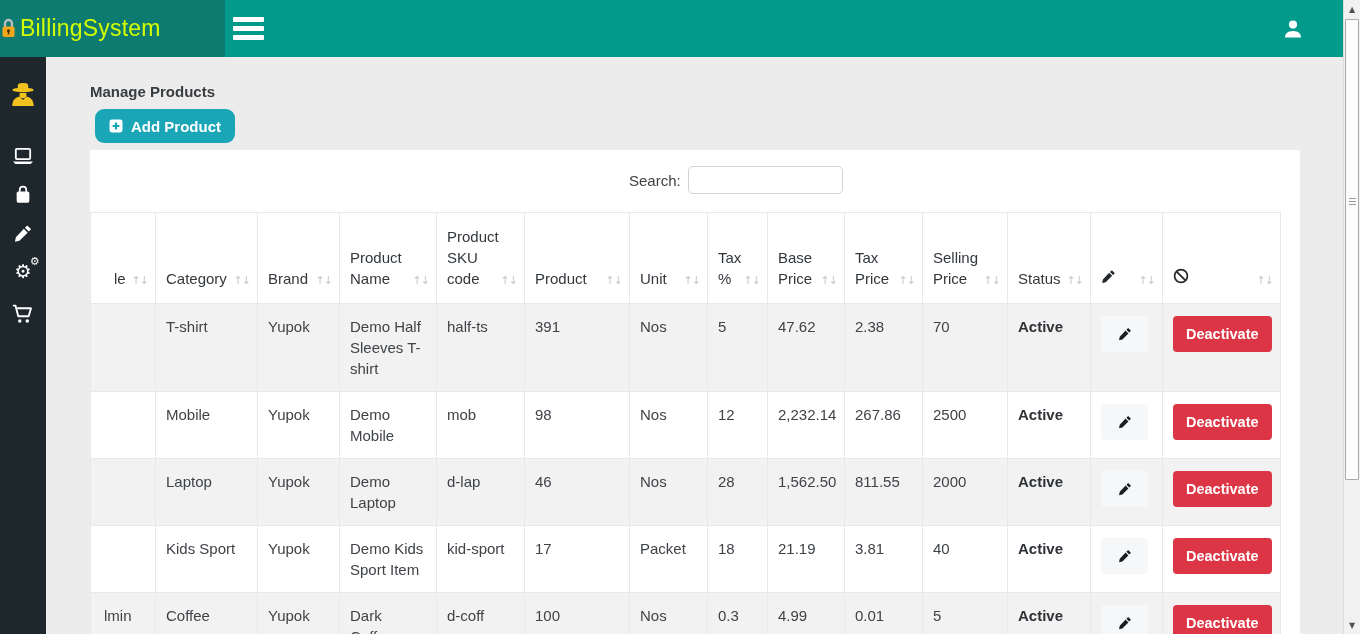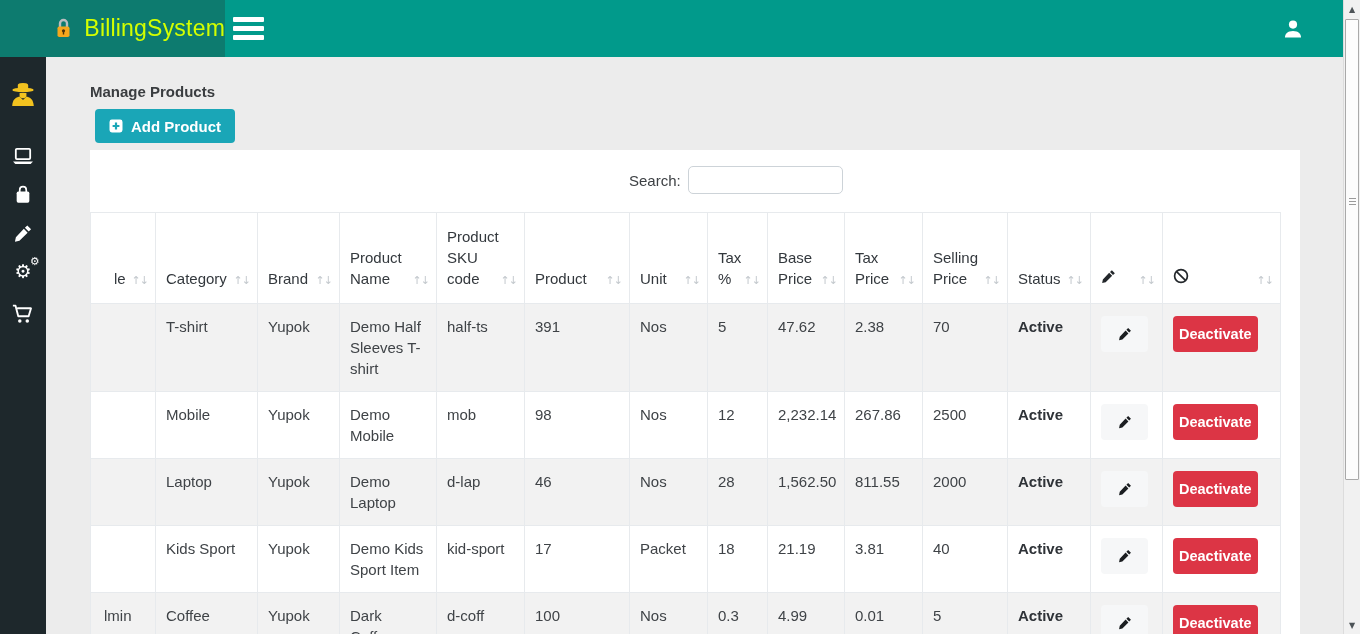--- a/index.html
+++ b/index.html
@@ -1,36 +1,36 @@
 <!DOCTYPE html>
 <html><head>
 <meta charset="utf-8">
 <style>
   * { margin:0; padding:0; box-sizing:border-box; }
   html,body { width:1360px; height:634px; overflow:hidden; }
   body { font-family:"Liberation Sans",sans-serif; background:#ececec; position:relative; }
 
   
   .topbar { position:absolute; top:0; left:0; width:1360px; height:57px; background:#019a8b; display:flex; align-items:center; }
-  .brand-box { width:225px; height:57px; background:#0d7b6f; display:flex; align-items:center; justify-content:flex-end; gap:12px; cursor:pointer; }
+  .brand-box { width:225px; height:57px; background:#0d7b6f; display:flex; align-items:center; justify-content:flex-start; gap:3px; cursor:pointer; }
   .brand-text { color:#d3ff00; font-size:23px; letter-spacing:0.2px; }
   .hamburger { margin-left:8px; width:46px; height:40px; display:flex; flex-direction:column; justify-content:center; gap:4px; background:transparent; border:none; cursor:pointer; }
   .hamburger span { display:block; width:31px; height:5px; background:#fff; border-radius:1px; }
   .user-btn { position:absolute; left:1274px; top:10px; width:38px; height:38px; background:transparent; border:none; display:flex; align-items:center; justify-content:center; cursor:pointer; }
 
   
   .sidebar { position:absolute; top:57px; left:0; width:46px; height:577px; background:#1e282c; }
   .side-icon { position:absolute; left:50%; transform:translateX(-50%); background:transparent; border:none; cursor:pointer; display:flex; align-items:center; justify-content:center; }
   .gears { font-family:"DejaVu Sans",sans-serif; color:#fff; font-size:19px; line-height:1; position:relative; }
   .gears .small-gear { position:absolute; top:-6px; right:-8px; font-size:11px; }
 
   
   .main { position:absolute; left:46px; top:57px; width:1297px; height:577px; }
   .page-title { margin:26px 0 0 44px; font-size:15px; font-weight:bold; color:#3a3d40; }
-  .add-btn { margin:9px 0 0 49px; background:#1aa6b7; color:#fff; border:none; border-radius:4px; height:34px; padding:0 14px; font-size:15px; font-weight:bold; font-family:"Liberation Sans",sans-serif; display:flex; align-items:center; gap:8px; cursor:pointer; }
+  .add-btn { margin:9px 0 0 49px; background:#1aa6b7; color:#fff; border:none; border-radius:9px; height:34px; padding:0 14px; font-size:15px; font-weight:bold; font-family:"Liberation Sans",sans-serif; display:flex; align-items:center; gap:8px; cursor:pointer; }
   .card { position:absolute; left:44px; top:93px; width:1210px; height:620px; background:#ffffff; }
 
   
   .search-row { position:absolute; top:16px; left:539px; display:flex; align-items:center; }
   .search-row label { font-size:15px; color:#3d4044; margin-right:7px; }
   .search-row input { width:155px; height:28px; border:1px solid #cdd3d8; border-radius:5px; padding:0 8px; font-size:14px; font-family:"Liberation Sans",sans-serif; color:#333; background:#fff; }
 
   
   .table-wrap { position:absolute; top:62px; left:0; width:1190px; }
   table { border-collapse:collapse; table-layout:fixed; width:1190px; }
@@ -38,21 +38,21 @@
   thead th { height:91px; vertical-align:bottom; padding:10px 10px 14px 10px; font-weight:normal; color:#33383d; position:relative; line-height:1.4; background:#fff; cursor:pointer; }
   tbody td { padding:12px 10px; vertical-align:top; color:#3f4347; line-height:1.4; }
   tbody tr:nth-child(odd) td { background:#f2f2f2; }
   tbody tr:nth-child(even) td { background:#ffffff; }
   tr.r1 { height:87px; } tr.r2, tr.r3, tr.r4 { height:67px; } tr.r5 { height:100px; }
   .sort { position:absolute; right:7px; bottom:15px; color:#c3c8cd; font-size:11px; font-family:"DejaVu Sans",sans-serif; letter-spacing:-1px; }
   .clip-h { padding-left:23px; }
   .clip-c { padding-left:13px; }
   td.status-cell { font-weight:bold; color:#2f3338; }
   .btn-edit { width:47px; height:36px; background:#f6f7f8; border:none; border-radius:4px; display:flex; align-items:center; justify-content:center; cursor:pointer; }
-  .btn-danger { background:#dc3545; color:#fff; border:none; border-radius:4px; height:36px; padding:0 6px; font-size:14.5px; font-weight:bold; font-family:"Liberation Sans",sans-serif; cursor:pointer; }
+  .btn-danger { background:#dc3545; color:#fff; border:none; border-radius:4px; height:36px; padding:0 13px; font-size:14.5px; font-weight:bold; font-family:"Liberation Sans",sans-serif; cursor:pointer; }
 
   
   .scrollbar { position:absolute; top:0; right:0; width:17px; height:634px; background:#f1f1f1; border-left:1px solid #dcdcdc; z-index:50; }
   .sb-arrow { position:absolute; left:0; width:16px; height:16px; display:flex; align-items:center; justify-content:center; font-family:"DejaVu Sans",sans-serif; font-size:8px; color:#4d5357; cursor:pointer; }
   .sb-up { top:1px; } .sb-down { bottom:1px; }
   .sb-thumb { position:absolute; top:19px; left:1px; width:14px; height:461px; background:#fcfcfc; border:1px solid #a9a9a9; border-radius:1px; cursor:pointer; }
   .sb-grip { position:absolute; top:178px; left:3px; width:7px; }
   .sb-grip div { height:1px; background:#9a9a9a; margin-bottom:2px; }
 </style>
 </head>

